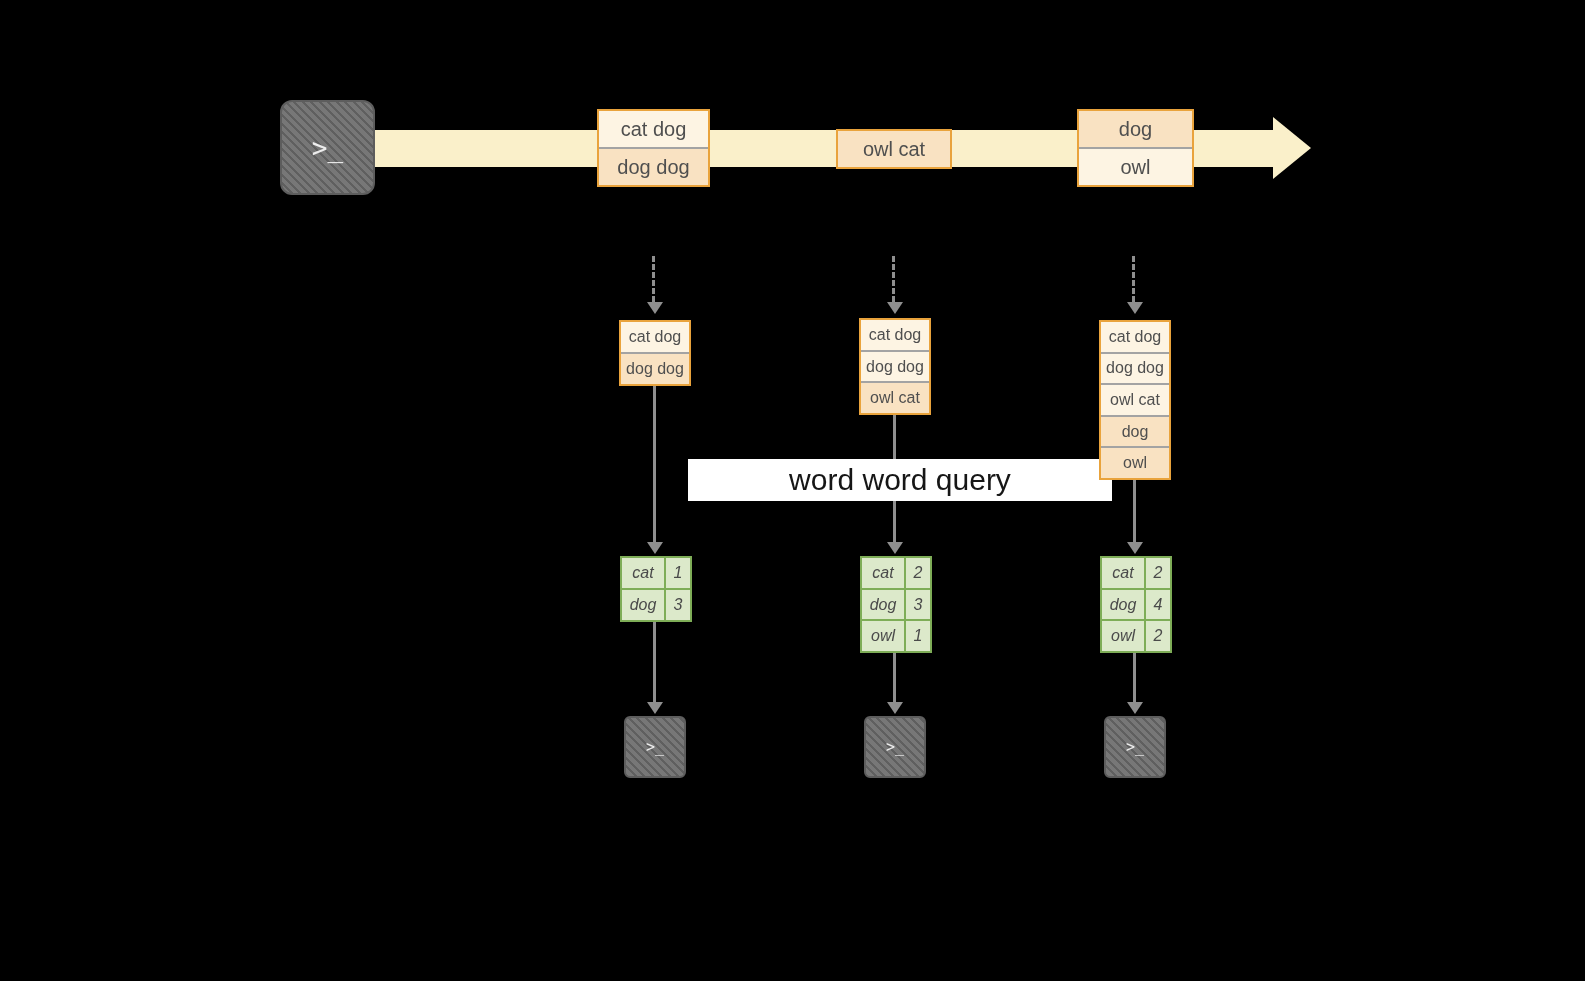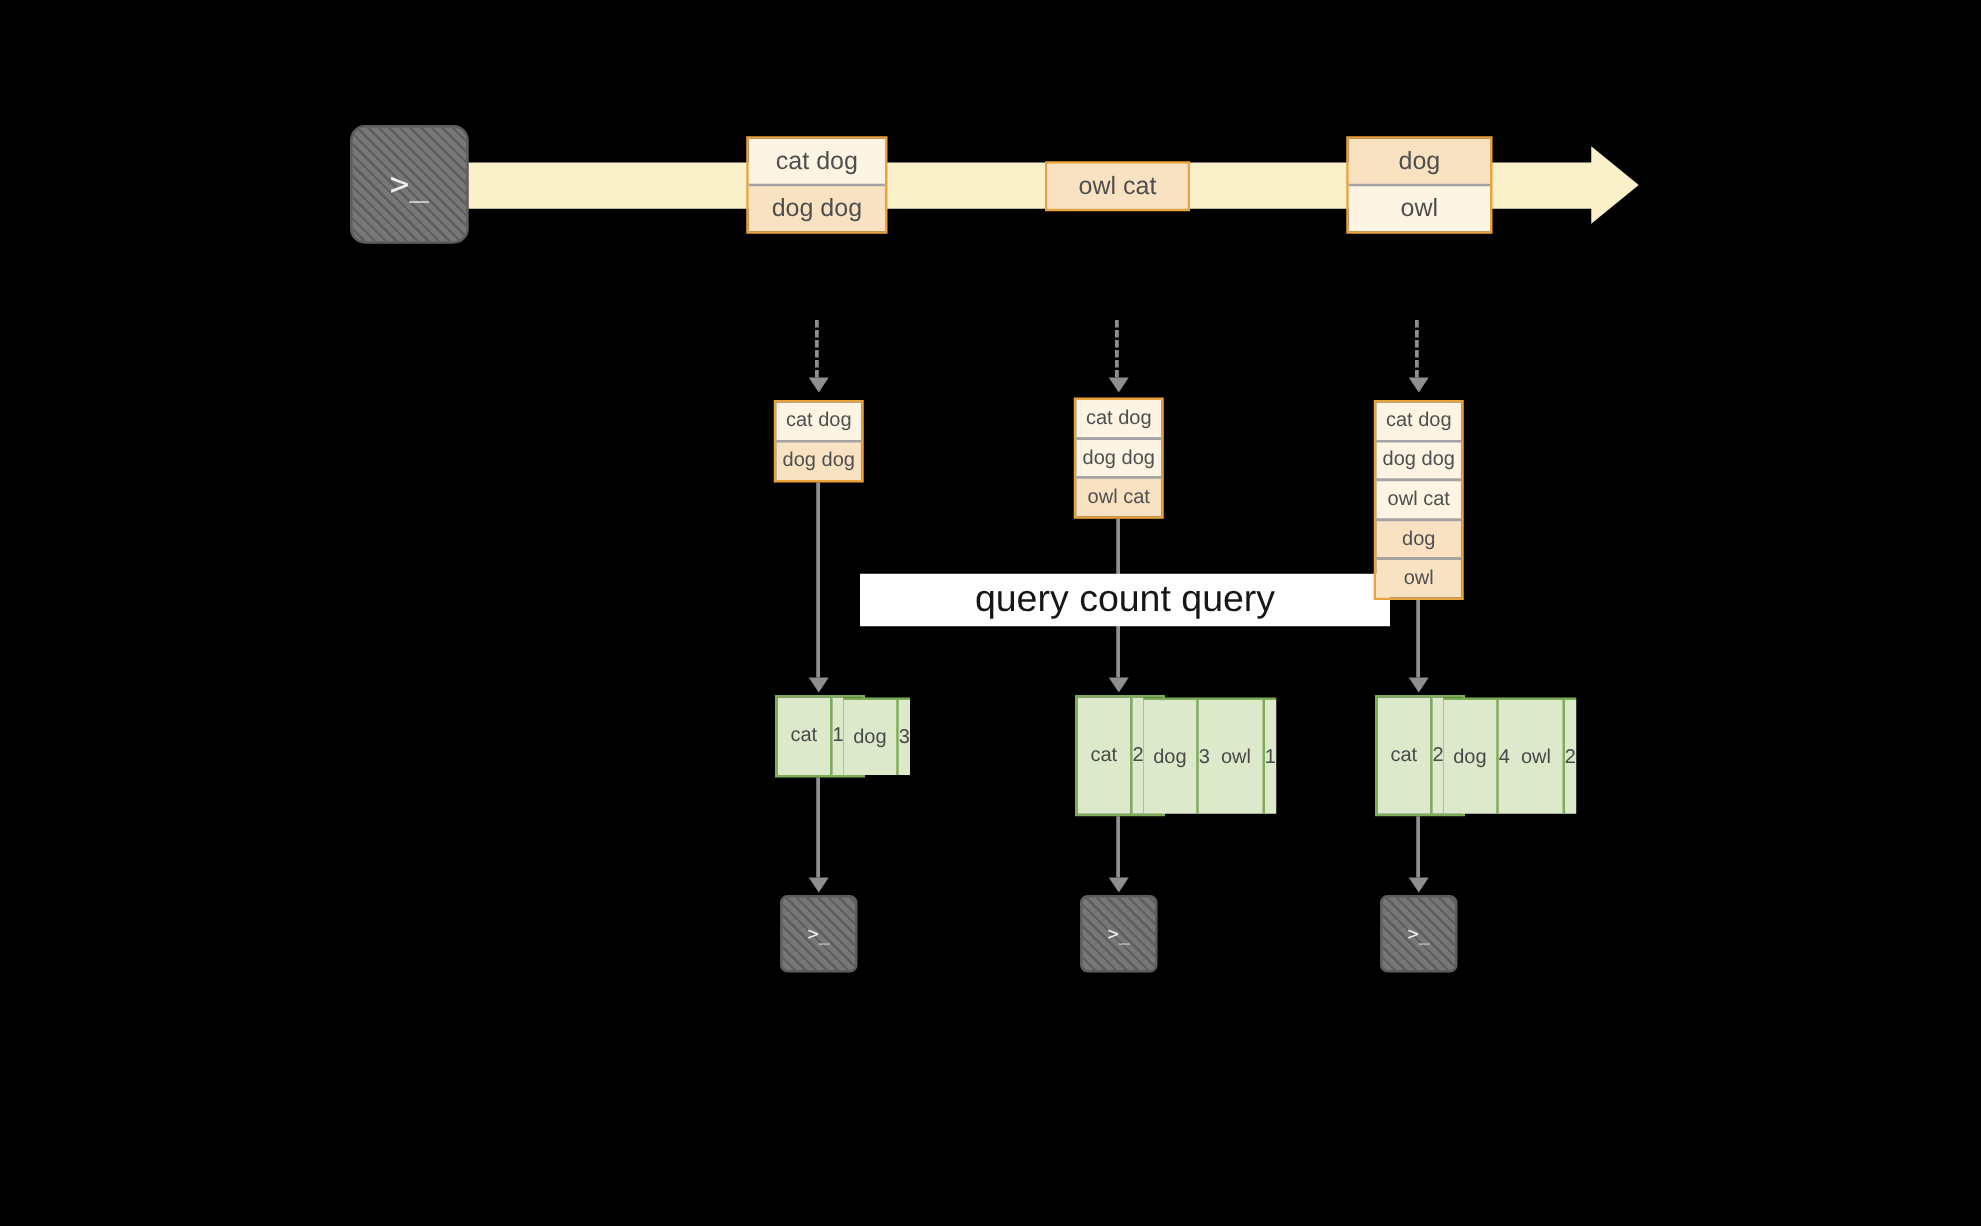--- a/index.html
+++ b/index.html
@@ -43,21 +43,21 @@
   .vdash { width:0; border-left:3px dashed #8f8f8f; z-index:1; }
   .ahead { width:0; height:0;
     border-left:8px solid transparent; border-right:8px solid transparent;
     border-top:12px solid #8f8f8f; z-index:1; }
 
   
   .banner { background:#FFFFFF; color:#161616; display:flex; align-items:center; justify-content:center;
     font-size:30px; z-index:2; }
 
   
-  .gtable { border:2px solid #7EAD57; display:flex; flex-direction:row; z-index:3; }
+  .gtable { border:2px solid #7EAD57; display:flex; flex-direction:column; z-index:3;font-style:italic; }
   .gtable .grow { flex:1; display:flex; border-top:2px solid #7EAD57; }
   .gtable .grow:first-child { border-top:none; }
   .gtable .gword { width:44px; display:flex; align-items:center; justify-content:center;
     border-right:2px solid #7EAD57; background:#DCE9CA; color:#4a4a4a; font-size:16px; }
   .gtable .gcount { flex:1; display:flex; align-items:center; justify-content:center;
     background:#DCE9CA; color:#4a4a4a; font-size:16px; }
 </style>
 </head>
 <body>
 
@@ -115,21 +115,21 @@
   <div class="abs vline" style="left:653px; top:386px; height:156px;"></div>
   <div class="abs ahead" style="left:647px; top:542px;"></div>
 
   <div class="abs vline" style="left:893px; top:415px; height:127px;"></div>
   <div class="abs ahead" style="left:887px; top:542px;"></div>
 
   <div class="abs vline" style="left:1133px; top:480px; height:62px;"></div>
   <div class="abs ahead" style="left:1127px; top:542px;"></div>
 
   <div class="abs banner" style="left:688px; top:459px; width:424px; height:42px;">
-    <span>query count query</span>
+    <span>word word query</span>
   </div>
 
   <div class="abs gtable" style="left:620px; top:556px; width:72px; height:66px;">
     <div class="grow">
       <div class="gword">cat</div>
       <div class="gcount">1</div>
     </div>
     <div class="grow">
       <div class="gword">dog</div>
       <div class="gcount">3</div>

